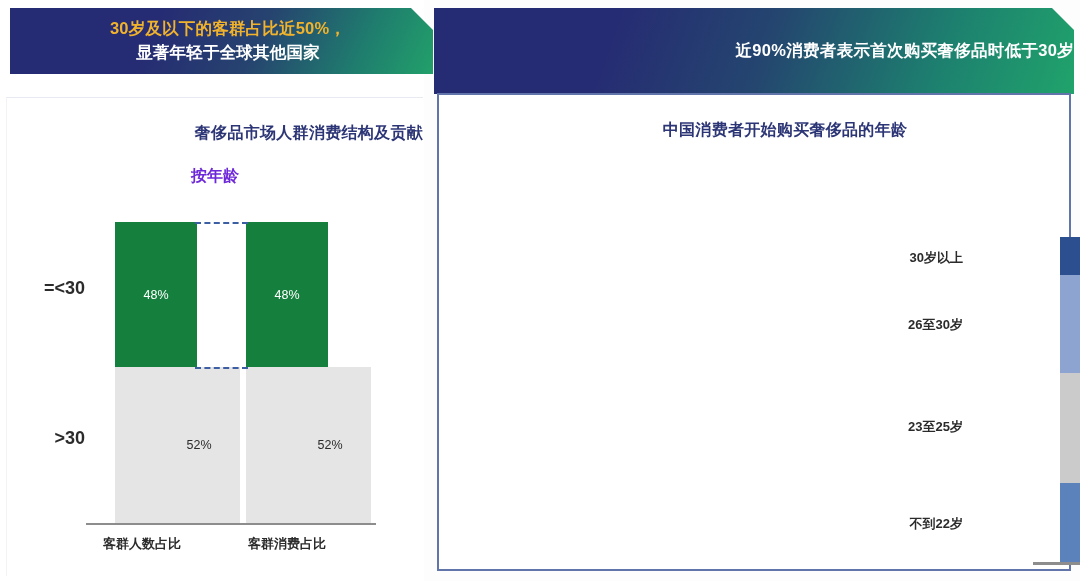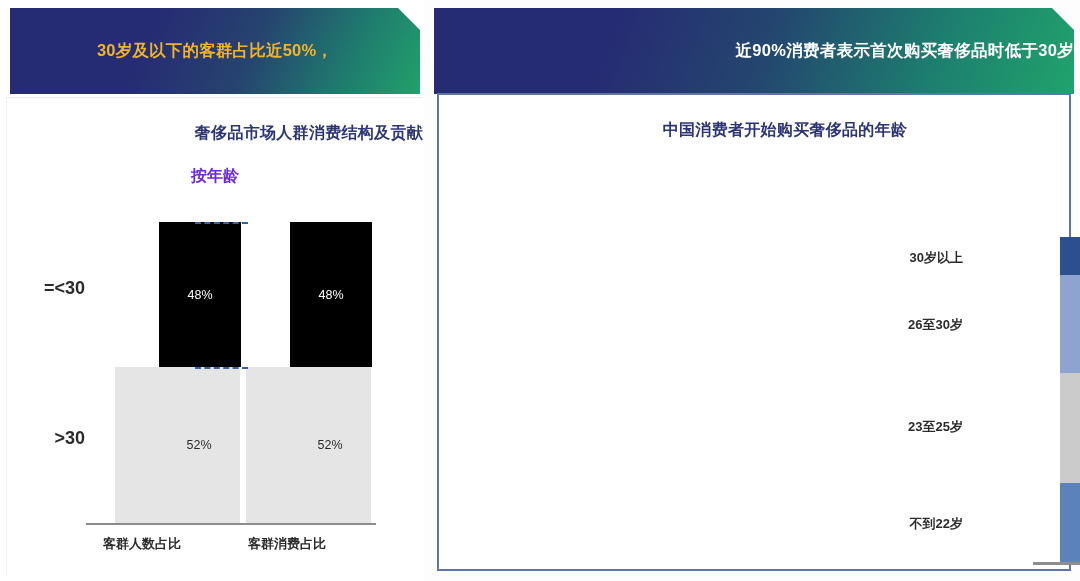--- a/index.html
+++ b/index.html
@@ -19,28 +19,29 @@
   
   #left-column {
     position: absolute;
     left: 0; top: 0;
     width: 424px; height: 581px;
     background: #ffffff;
   }
   #left-banner {
     position: absolute;
     left: 10px; top: 8px;
-    width: 410px; height: 86px;
+    width: 410px; height: 66px;
     background:
       linear-gradient(115deg, #262c73 0%, #262c73 34%, #26436f 58%, #1f7d6e 82%, #22a06a 100%);
     clip-path: polygon(0 0, calc(100% - 22px) 0, 100% 22px, 100% 100%, 0 100%);
     display: flex;
     align-items: center;
     justify-content: center;
     box-shadow: 0 1px 2px rgba(0,0,0,0.10);
+    padding-left: 13px;
   }
   #left-banner-text {
     color: #f2b32c;
     font-size: 16.5px;
     font-weight: bold;
     line-height: 1.45;
     text-align: center;
     letter-spacing: 0.2px;
   }
   #left-banner-text .line2 { color: #ffffff; display: block; }
@@ -85,21 +86,21 @@
   }
   .lseg {
     position: absolute;
     left: 0;
     width: 100%;
     display: flex;
     align-items: center;
     justify-content: center;
     font-size: 12.5px;
   }
-  .lseg.top    { background: #000000; color: #ffffff; margin-left: 44px; }
+  .lseg.top    { background: #15803d; color: #ffffff; }
   .lseg.bottom { background: #e5e5e5; color: #2b2b2b; padding-left: 43px; }
 
   .lcat-label {
     position: absolute;
     font-size: 18px;
     font-weight: bold;
     color: #2b2b2b;
     text-align: right;
   }
   .lx-label {
@@ -208,20 +209,21 @@
   }
 </style>
 </head>
 <body>
 
 <div id="left-column">
 
   <div id="left-banner">
     <div id="left-banner-text">
       <span>30岁及以下的客群占比近50%，</span>
+      <span class="line2">显著年轻于全球其他国家</span>
     </div>
   </div>
 
   <div id="left-panel">
 
     <div id="left-chart-title">奢侈品市场人群消费结构及贡献</div>
     <div id="left-chart-subtitle">按年龄</div>
 
     <div id="left-plot">
 

